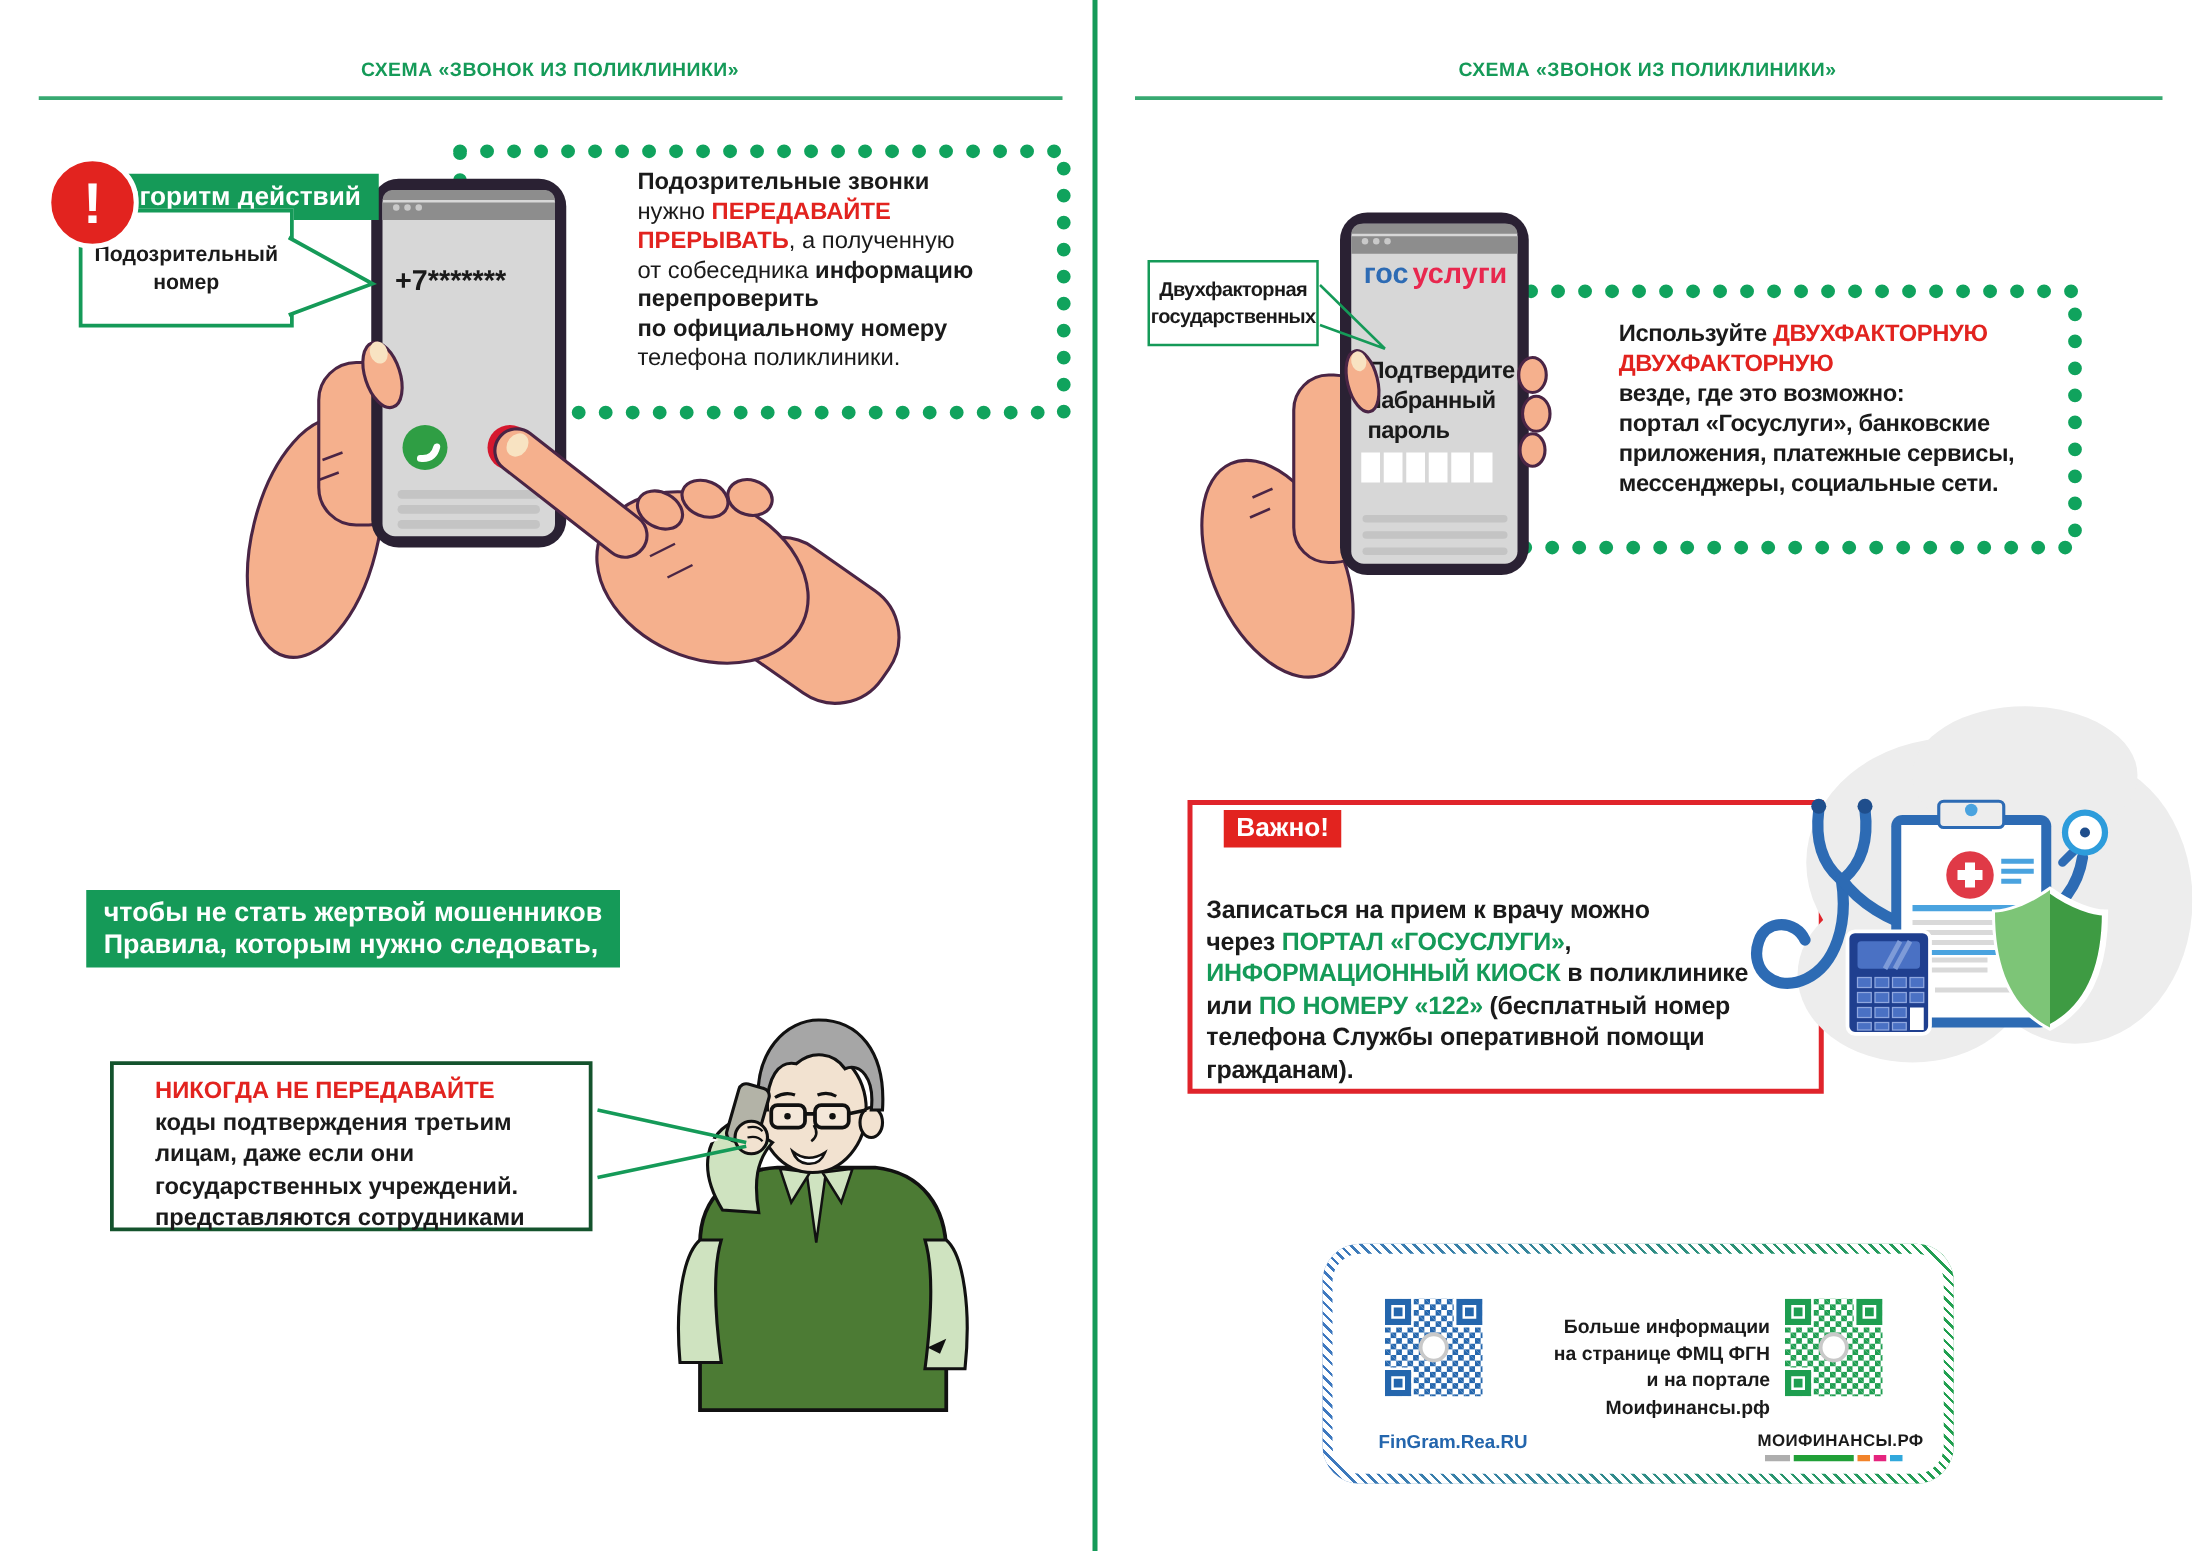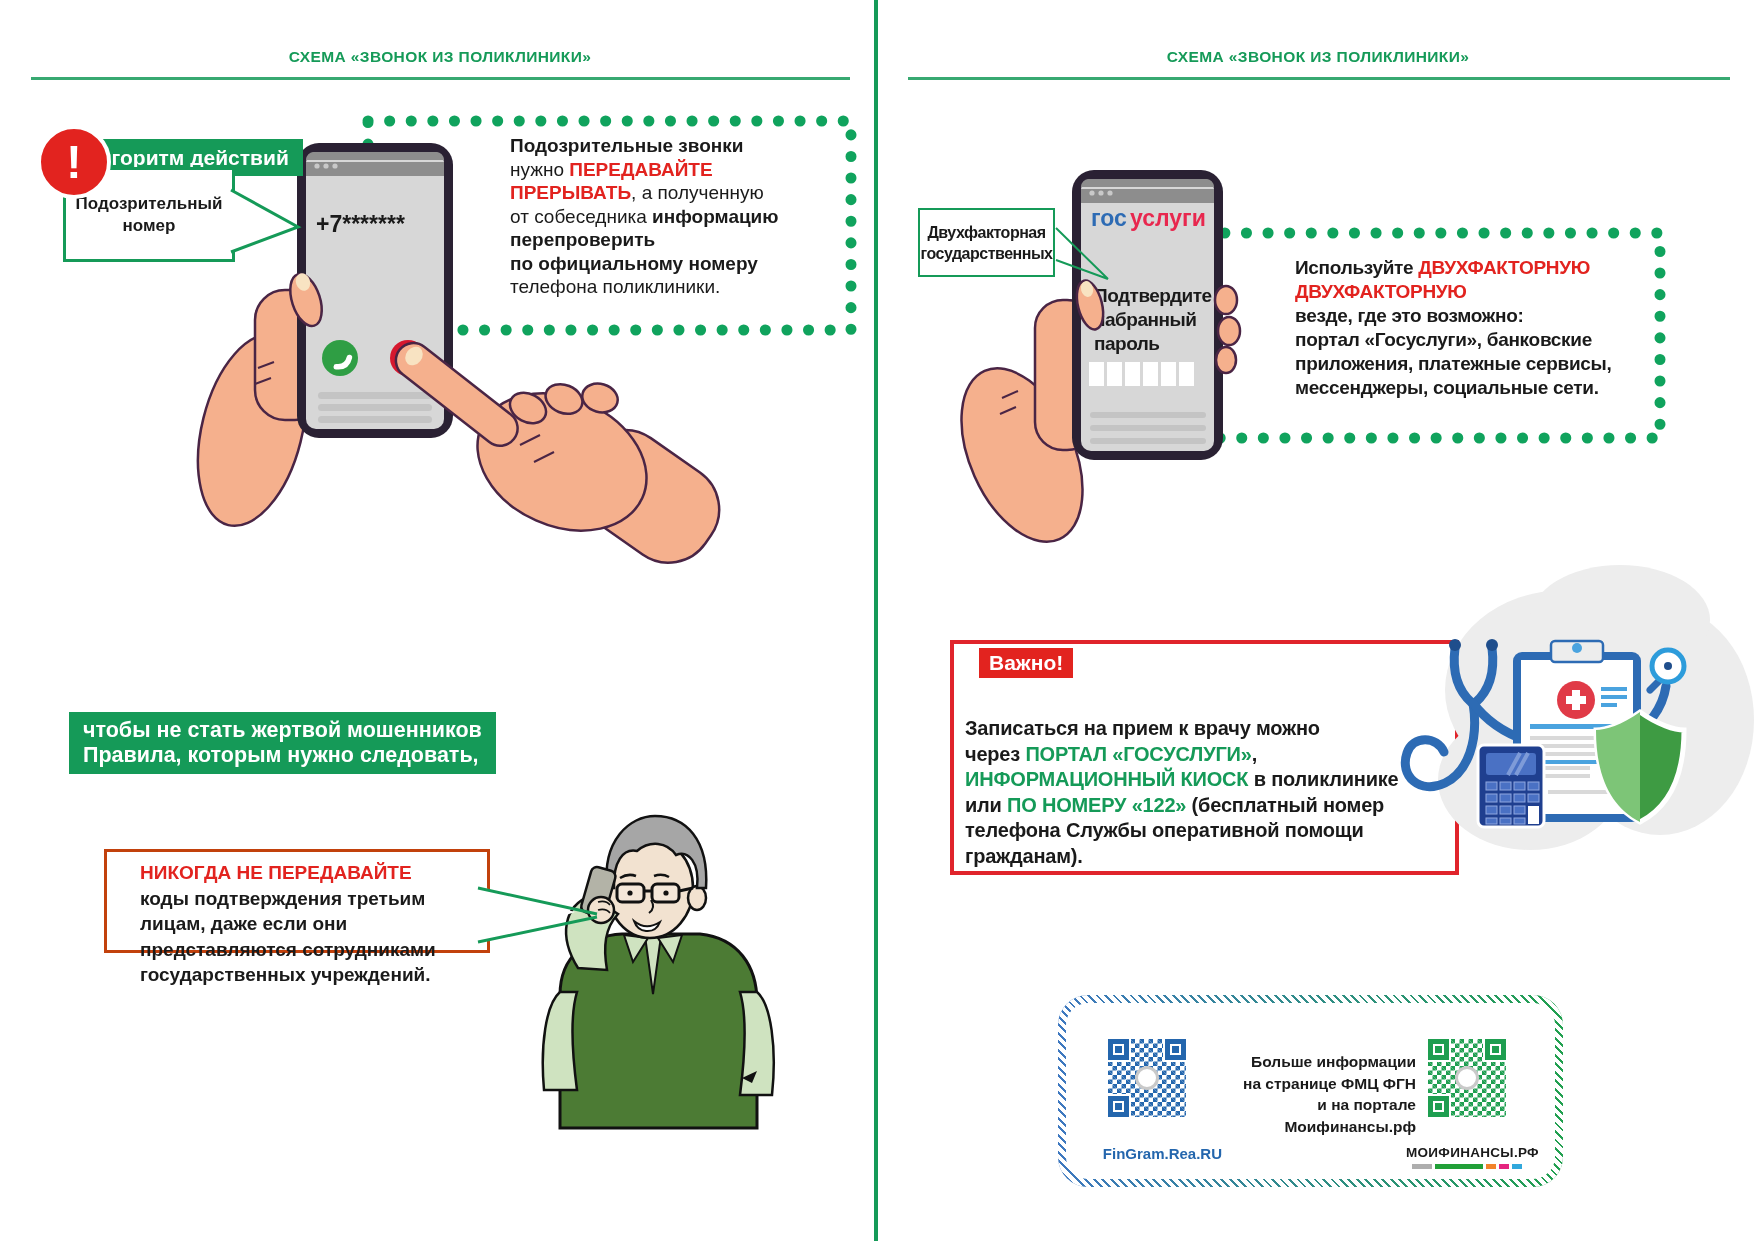--- a/index.html
+++ b/index.html
@@ -289,27 +289,27 @@
     <div><span class="b">перепроверить</span></div>
     <div><span class="b">по официальному номеру</span></div>
     <div><span>телефона поликлиники.</span></div>
   </div>
 
   <div class="abs green-label" style="left:69px;top:712px;font-size:21.5px;line-height:25px;z-index:2;">
     <div>чтобы не стать жертвой мошенников</div>
     <div>Правила, которым нужно следовать,</div>
   </div>
 
-  <div class="abs" style="left:104px;top:849px;width:386px;height:104px;border:3px solid #c2410c;box-sizing:border-box;z-index:2;">
+  <div class="abs" style="left:88px;top:849px;width:386px;height:136px;border:3px solid #14532d;box-sizing:border-box;z-index:2;">
     <div class="rich" style="margin:8px 0 0 33px;font-weight:bold;line-height:25.5px;font-size:19px;">
       <div><span class="r">НИКОГДА НЕ ПЕРЕДАВАЙТЕ</span></div>
       <div><span>коды подтверждения третьим</span></div>
       <div><span>лицам, даже если они</span></div>
+      <div><span>государственных учреждений.</span></div>
       <div><span>представляются сотрудниками</span></div>
-      <div><span>государственных учреждений.</span></div>
     </div>
   </div>
 
   <div class="abs callout" style="left:918px;top:208px;width:137px;height:69px;border-width:2px;font-size:16px;line-height:21px;letter-spacing:-0.5px;z-index:2;">
     <span>Двухфакторная</span>
     <span>государственных</span>
   </div>
 
   <div class="abs rich cond" style="left:1295px;top:256px;width:350px;font-weight:bold;line-height:24px;z-index:2;">
     <div><span>Используйте </span><span class="r">ДВУХФАКТОРНУЮ</span></div>

